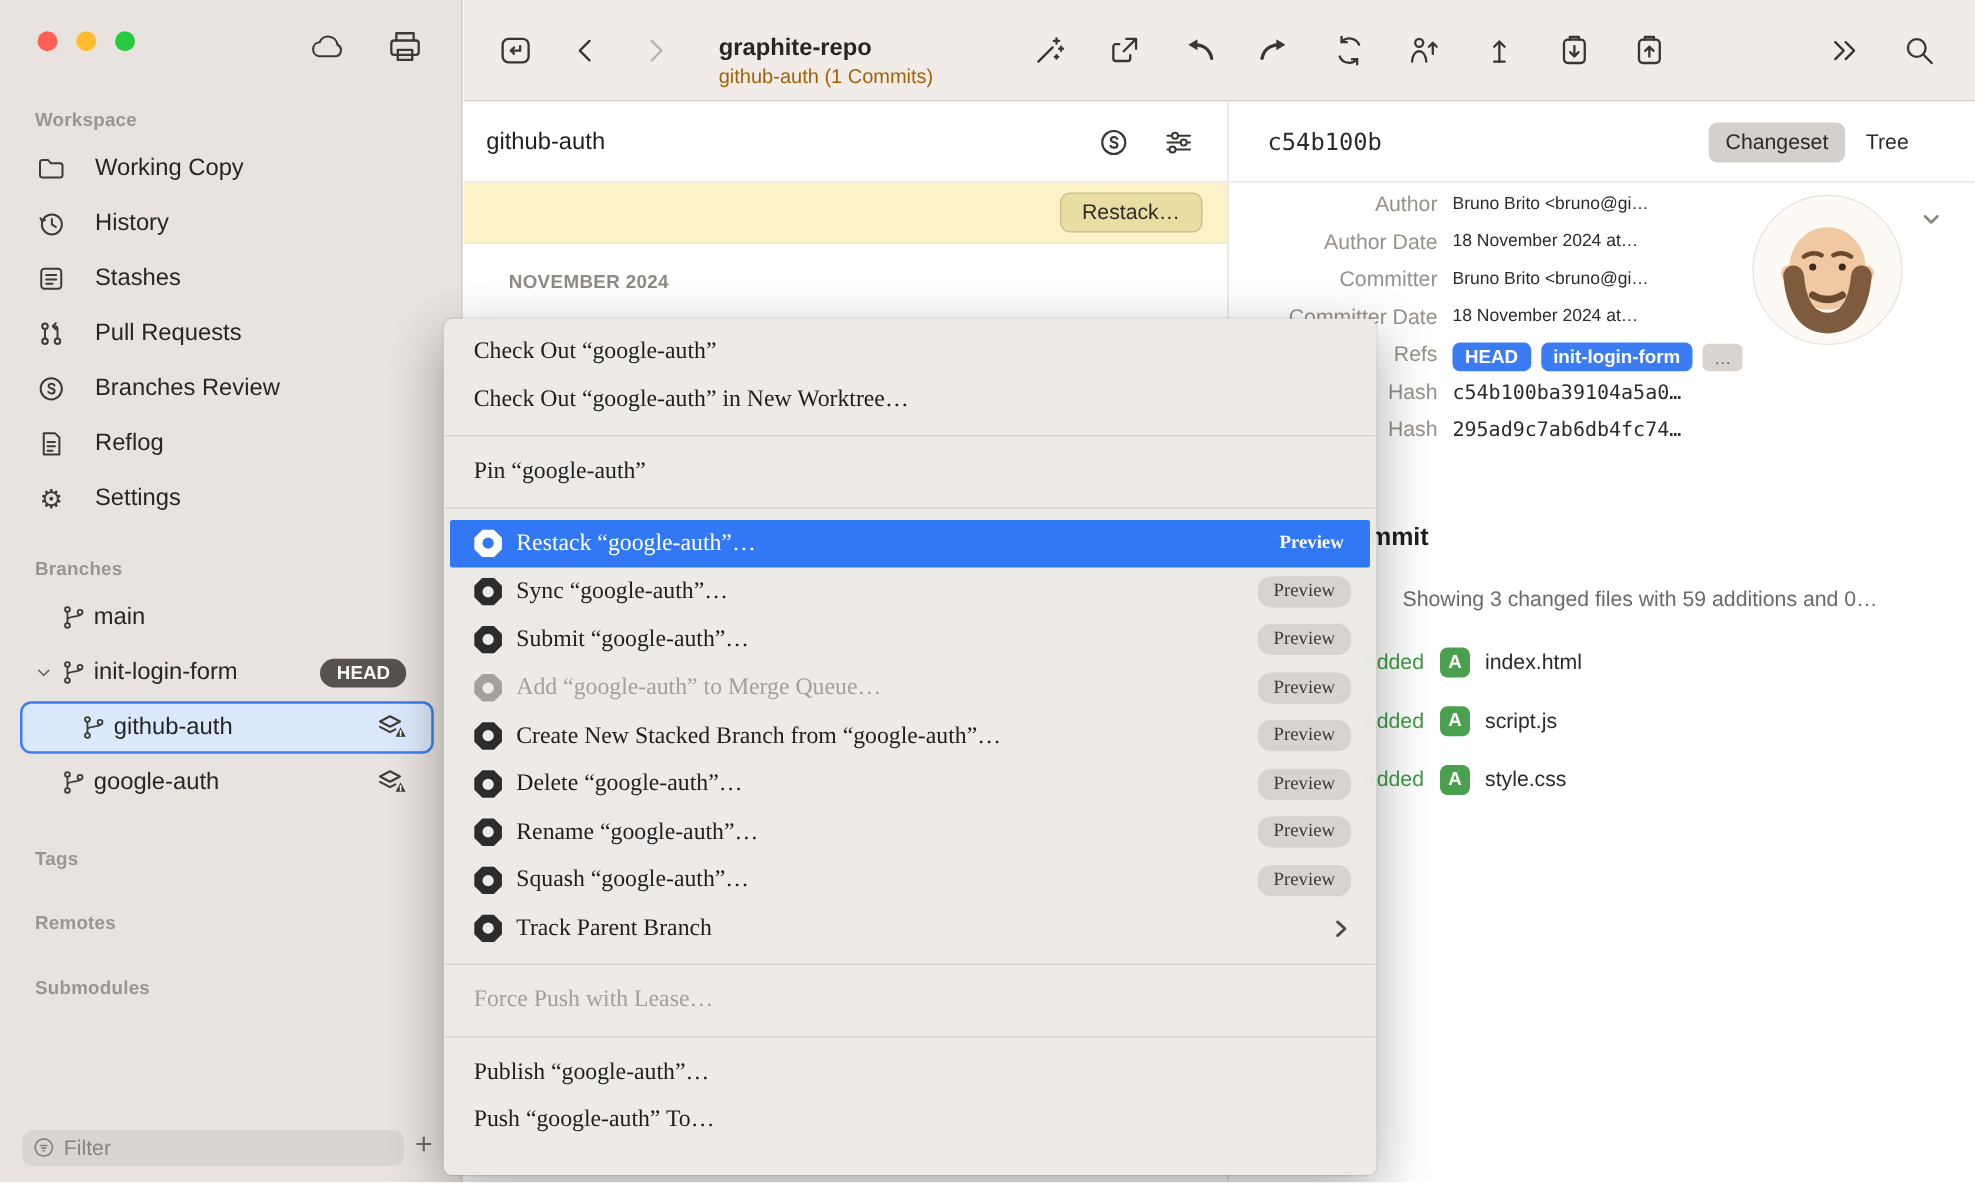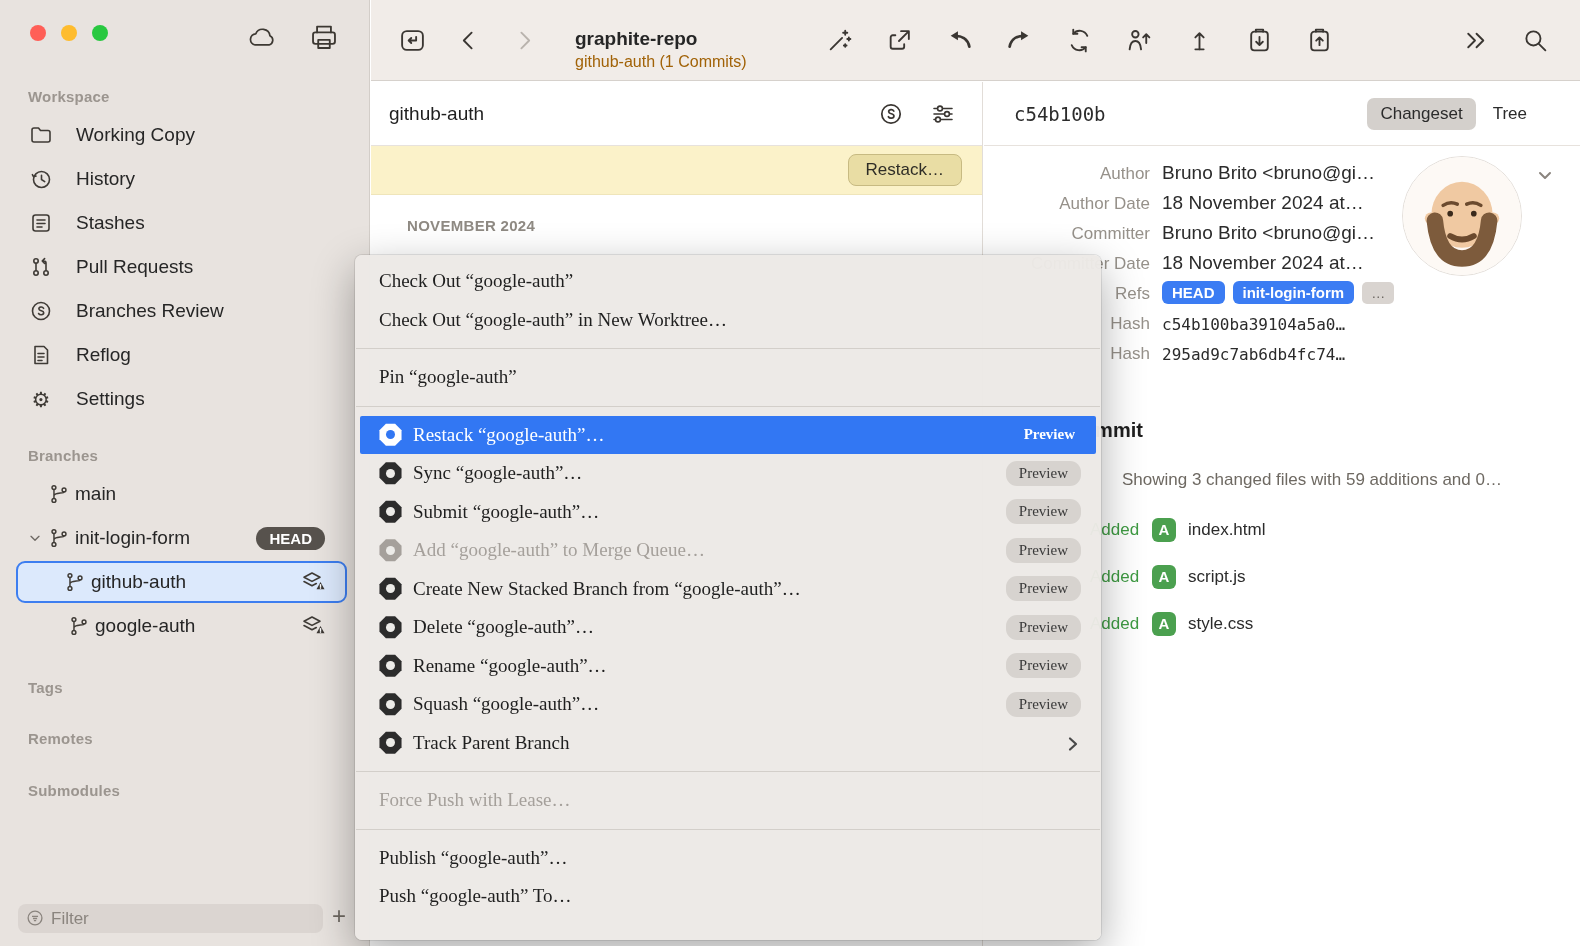--- a/index.html
+++ b/index.html
@@ -24,21 +24,21 @@
   .gear-glyph { font-size:21px; color:#3f3b36; line-height:1; }
 
   .sb-branch { height:44px; display:flex; align-items:center; padding-left:22px; font-size:19px; color:#262626; }
   .twisty { width:26px; display:flex; align-items:center; justify-content:center; }
   .twisty svg { width:16px; height:16px; stroke:#6d6863; stroke-width:2; }
   .bricon { width:22px; height:22px; margin-right:5px; }
   .bricon svg { width:22px; height:22px; }
   .head-badge { margin-left:auto; margin-right:44px; background:#57524d; color:#fff; font-size:15px; font-weight:bold; border-radius:12px; padding:3px 13px; }
   .sb-branch.selected { height:42px; margin:1px 22px 1px 16px; padding-left:46px; background:#dce9fc; border:2px solid #3d7ef0; border-radius:9px; }
   .stack-icon { margin-left:auto; margin-right:18px; width:26px; height:24px; }
-  .sb-branch.child { padding-left:68px; }
+  .sb-branch.child { padding-left:48px; }
   .sb-branch.child .stack-icon { margin-right:42px; }
   .stack-icon svg { width:26px; height:24px; }
   .folder-blue svg { stroke:#4a8ef0; }
 
   .sb-footer { position:absolute; left:18px; right:14px; bottom:13px; display:flex; align-items:flex-start; }
   .filter-field { flex:1; height:29px; background:#dbd5d1; border-radius:8px; display:flex; align-items:center; padding:0 9px; border:none; }
   .filter-field svg { width:17px; height:17px; stroke:#8a847e; fill:none; stroke-width:1.4; margin-right:7px; }
   .filter-input { flex:1; border:none; background:transparent; outline:none; font-size:17px; color:#2b2b2b; font-family:"Liberation Sans", sans-serif; }
   .filter-input::placeholder { color:#8a847e; }
   .add-btn { width:32px; text-align:center; font-size:24px; color:#6e6861; background:none; border:none; line-height:1; cursor:default; }
@@ -67,23 +67,23 @@
   .date-header { margin:22px 0 0 36px; font-size:15px; font-weight:bold; color:#8f8a83; letter-spacing:.3px; }
 
   .commit-panel { position:absolute; left:984px; top:82px; width:596px; bottom:0; background:#fff; }
   .cp-header { height:64px; display:flex; align-items:center; border-bottom:1px solid #e7e2dd; padding:0 40px 0 30px; }
   .commit-id { font-family:"DejaVu Sans Mono", monospace; font-size:19px; color:#2b2b2b; }
   .seg { margin-left:auto; display:flex; gap:4px; }
   .seg-btn { font-size:17px; color:#2b2b2b; background:none; border:none; border-radius:7px; padding:6px 13px; cursor:default; }
   .seg-btn.sel { background:#d4d0cc; }
 
   .details { padding-top:8px; }
-  .d-row { height:30px; display:flex; align-items:flex-end; }
+  .d-row { height:30px; display:flex; align-items:flex-start; }
   .dl { width:166px; text-align:right; color:#96918a; font-size:17px; flex:none; }
-  .dv { margin-left:12px; font-size:19px; color:#2b2b2b; white-space:nowrap; }
+  .dv { margin-left:12px; font-size:14px; color:#2b2b2b; white-space:nowrap; }
   .dv.mono { font-family:"DejaVu Sans Mono", monospace; font-size:16px; }
   .refs-wrap { margin-left:12px; display:flex; align-items:center; gap:8px; }
   .ref-badge { background:#3b7cf3; color:#fff; font-size:15px; font-weight:bold; border-radius:6px; padding:3px 10px; }
   .refs-more { background:#d9d4d0; color:#6b6660; font-size:14px; border:none; border-radius:5px; padding:3px 9px; cursor:default; }
 
   .avatar { position:absolute; top:74px; right:58px; width:120px; height:120px; border-radius:50%; border:1px solid #e5e0db; background:#fff; overflow:hidden; }
   .cp-chevron { position:absolute; top:84px; right:26px; width:18px; height:18px; background:none; border:none; cursor:default; }
   .cp-chevron svg { width:18px; height:18px; stroke:#8a847e; fill:none; stroke-width:2; stroke-linecap:round; stroke-linejoin:round; }
 
   .commit-msg { position:absolute; left:30px; top:337px; font-size:20px; font-weight:bold; color:#1f1f1f; }

